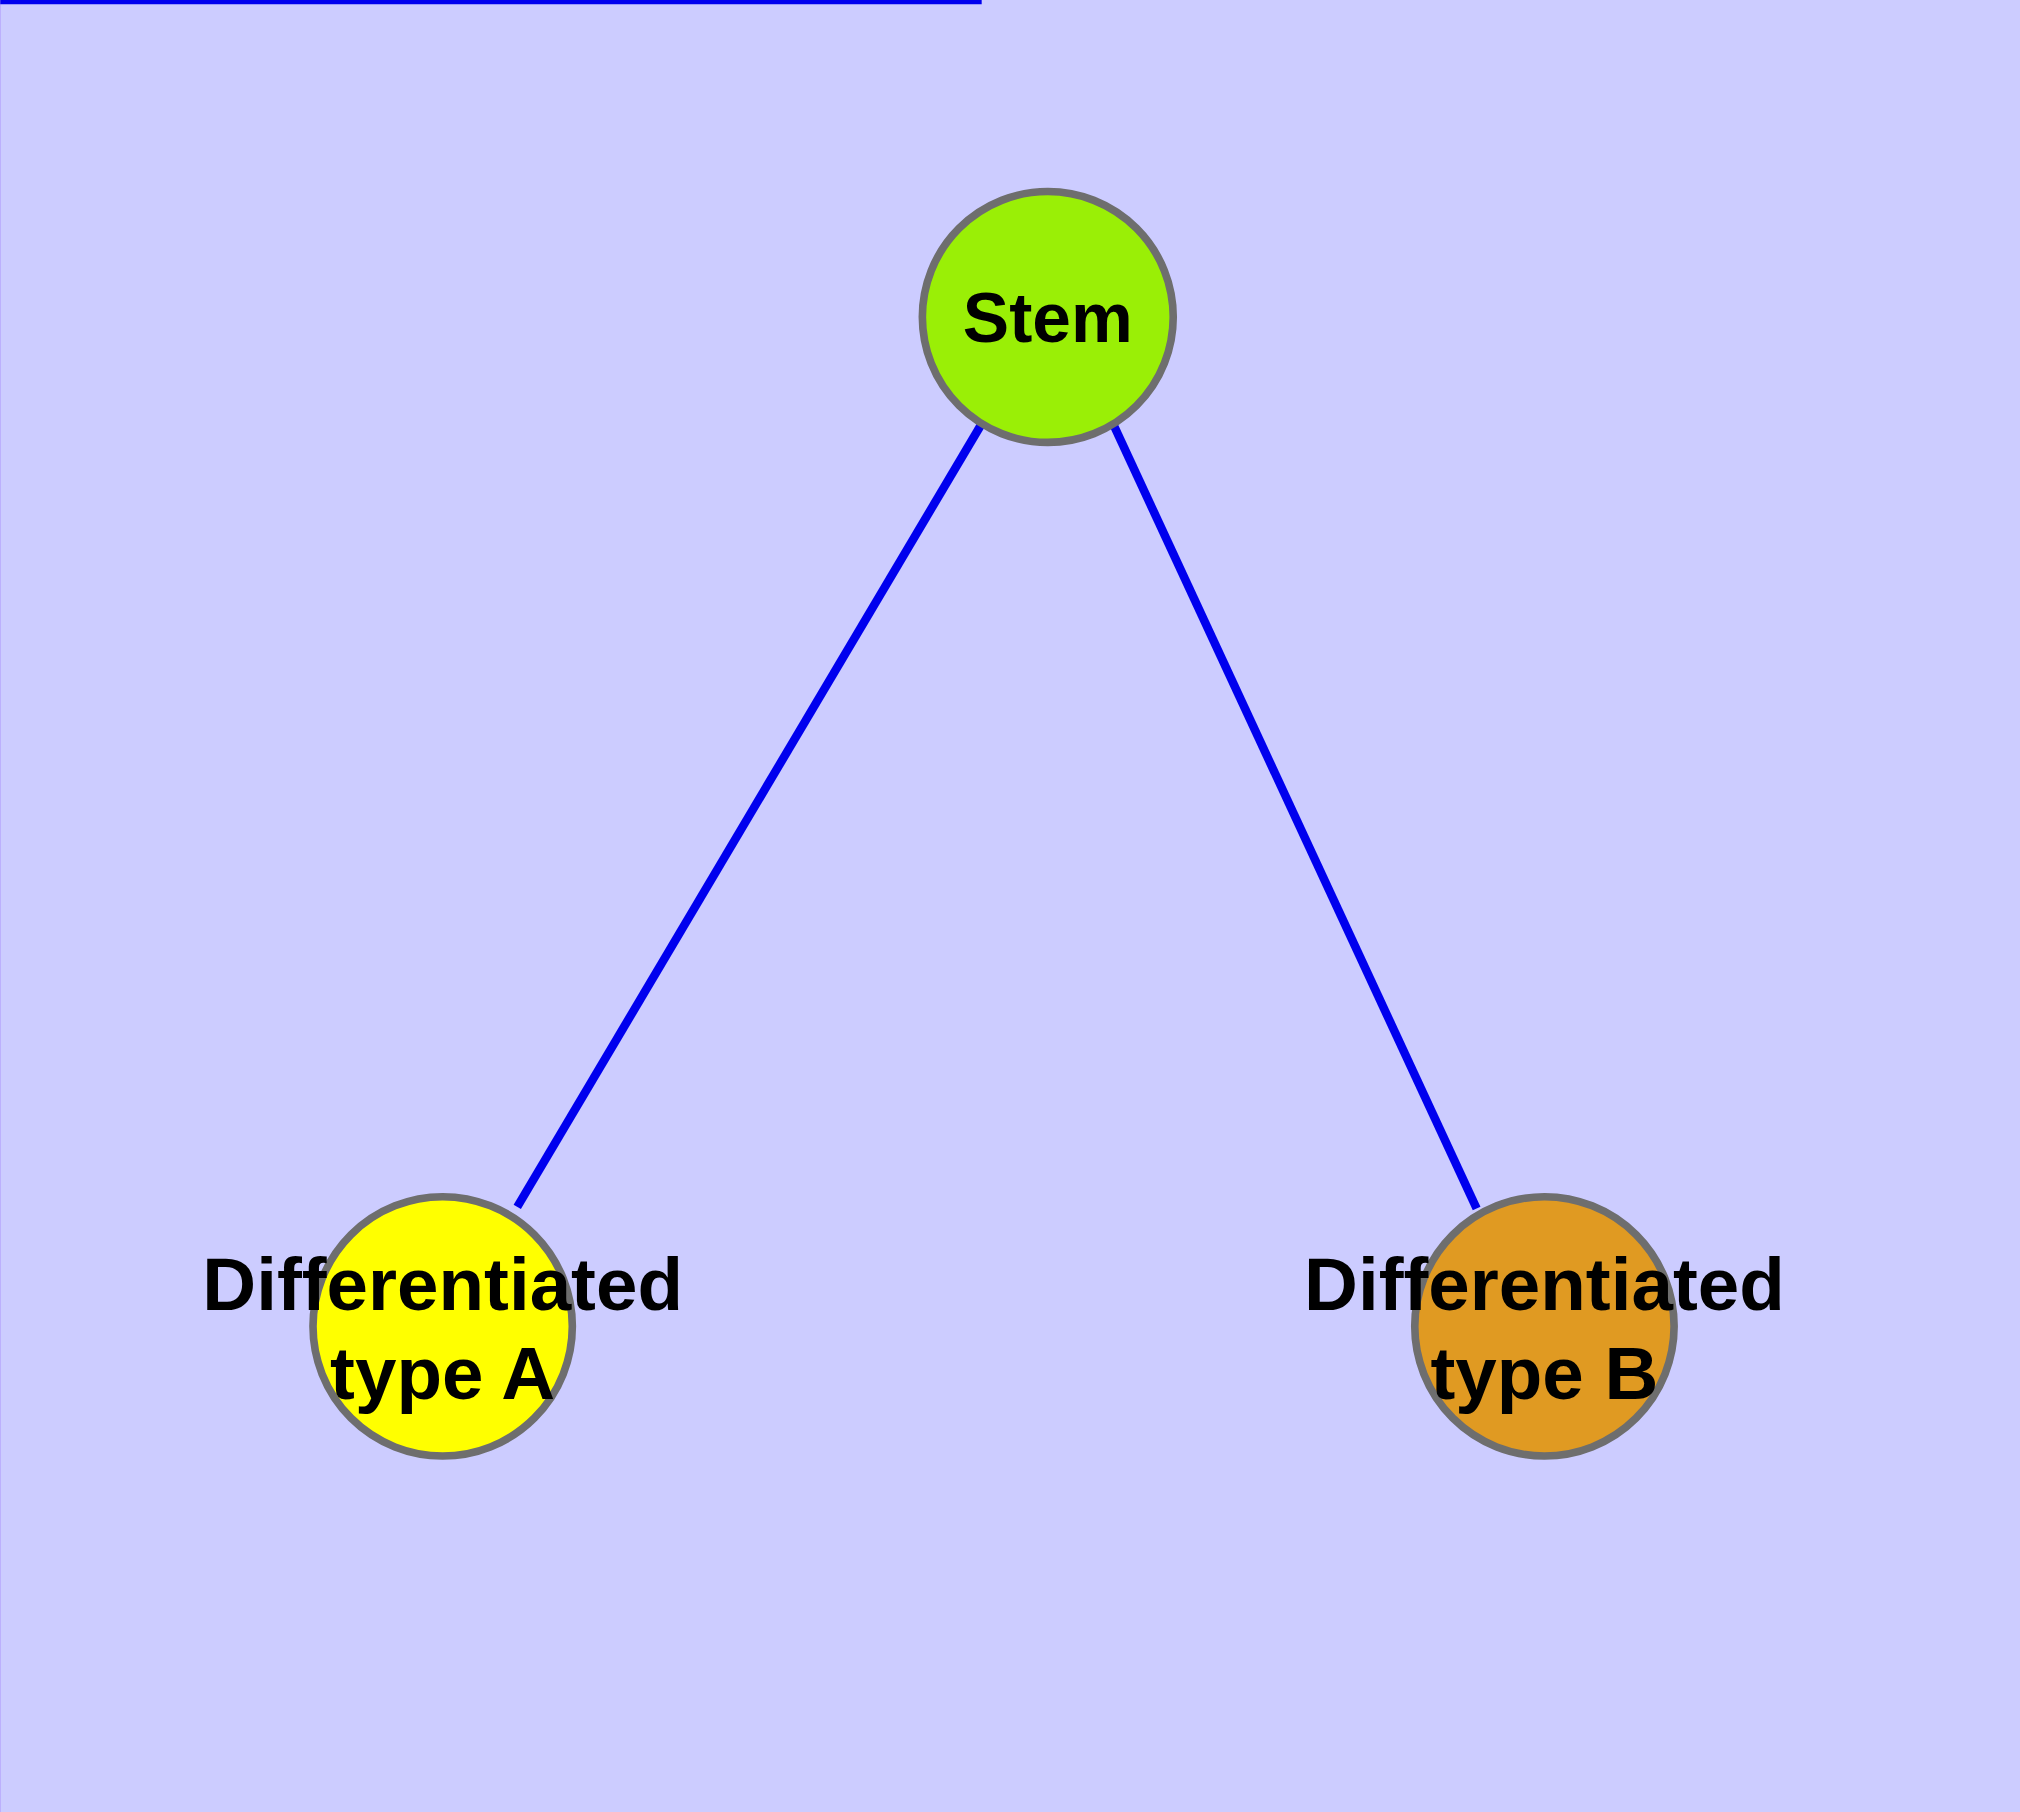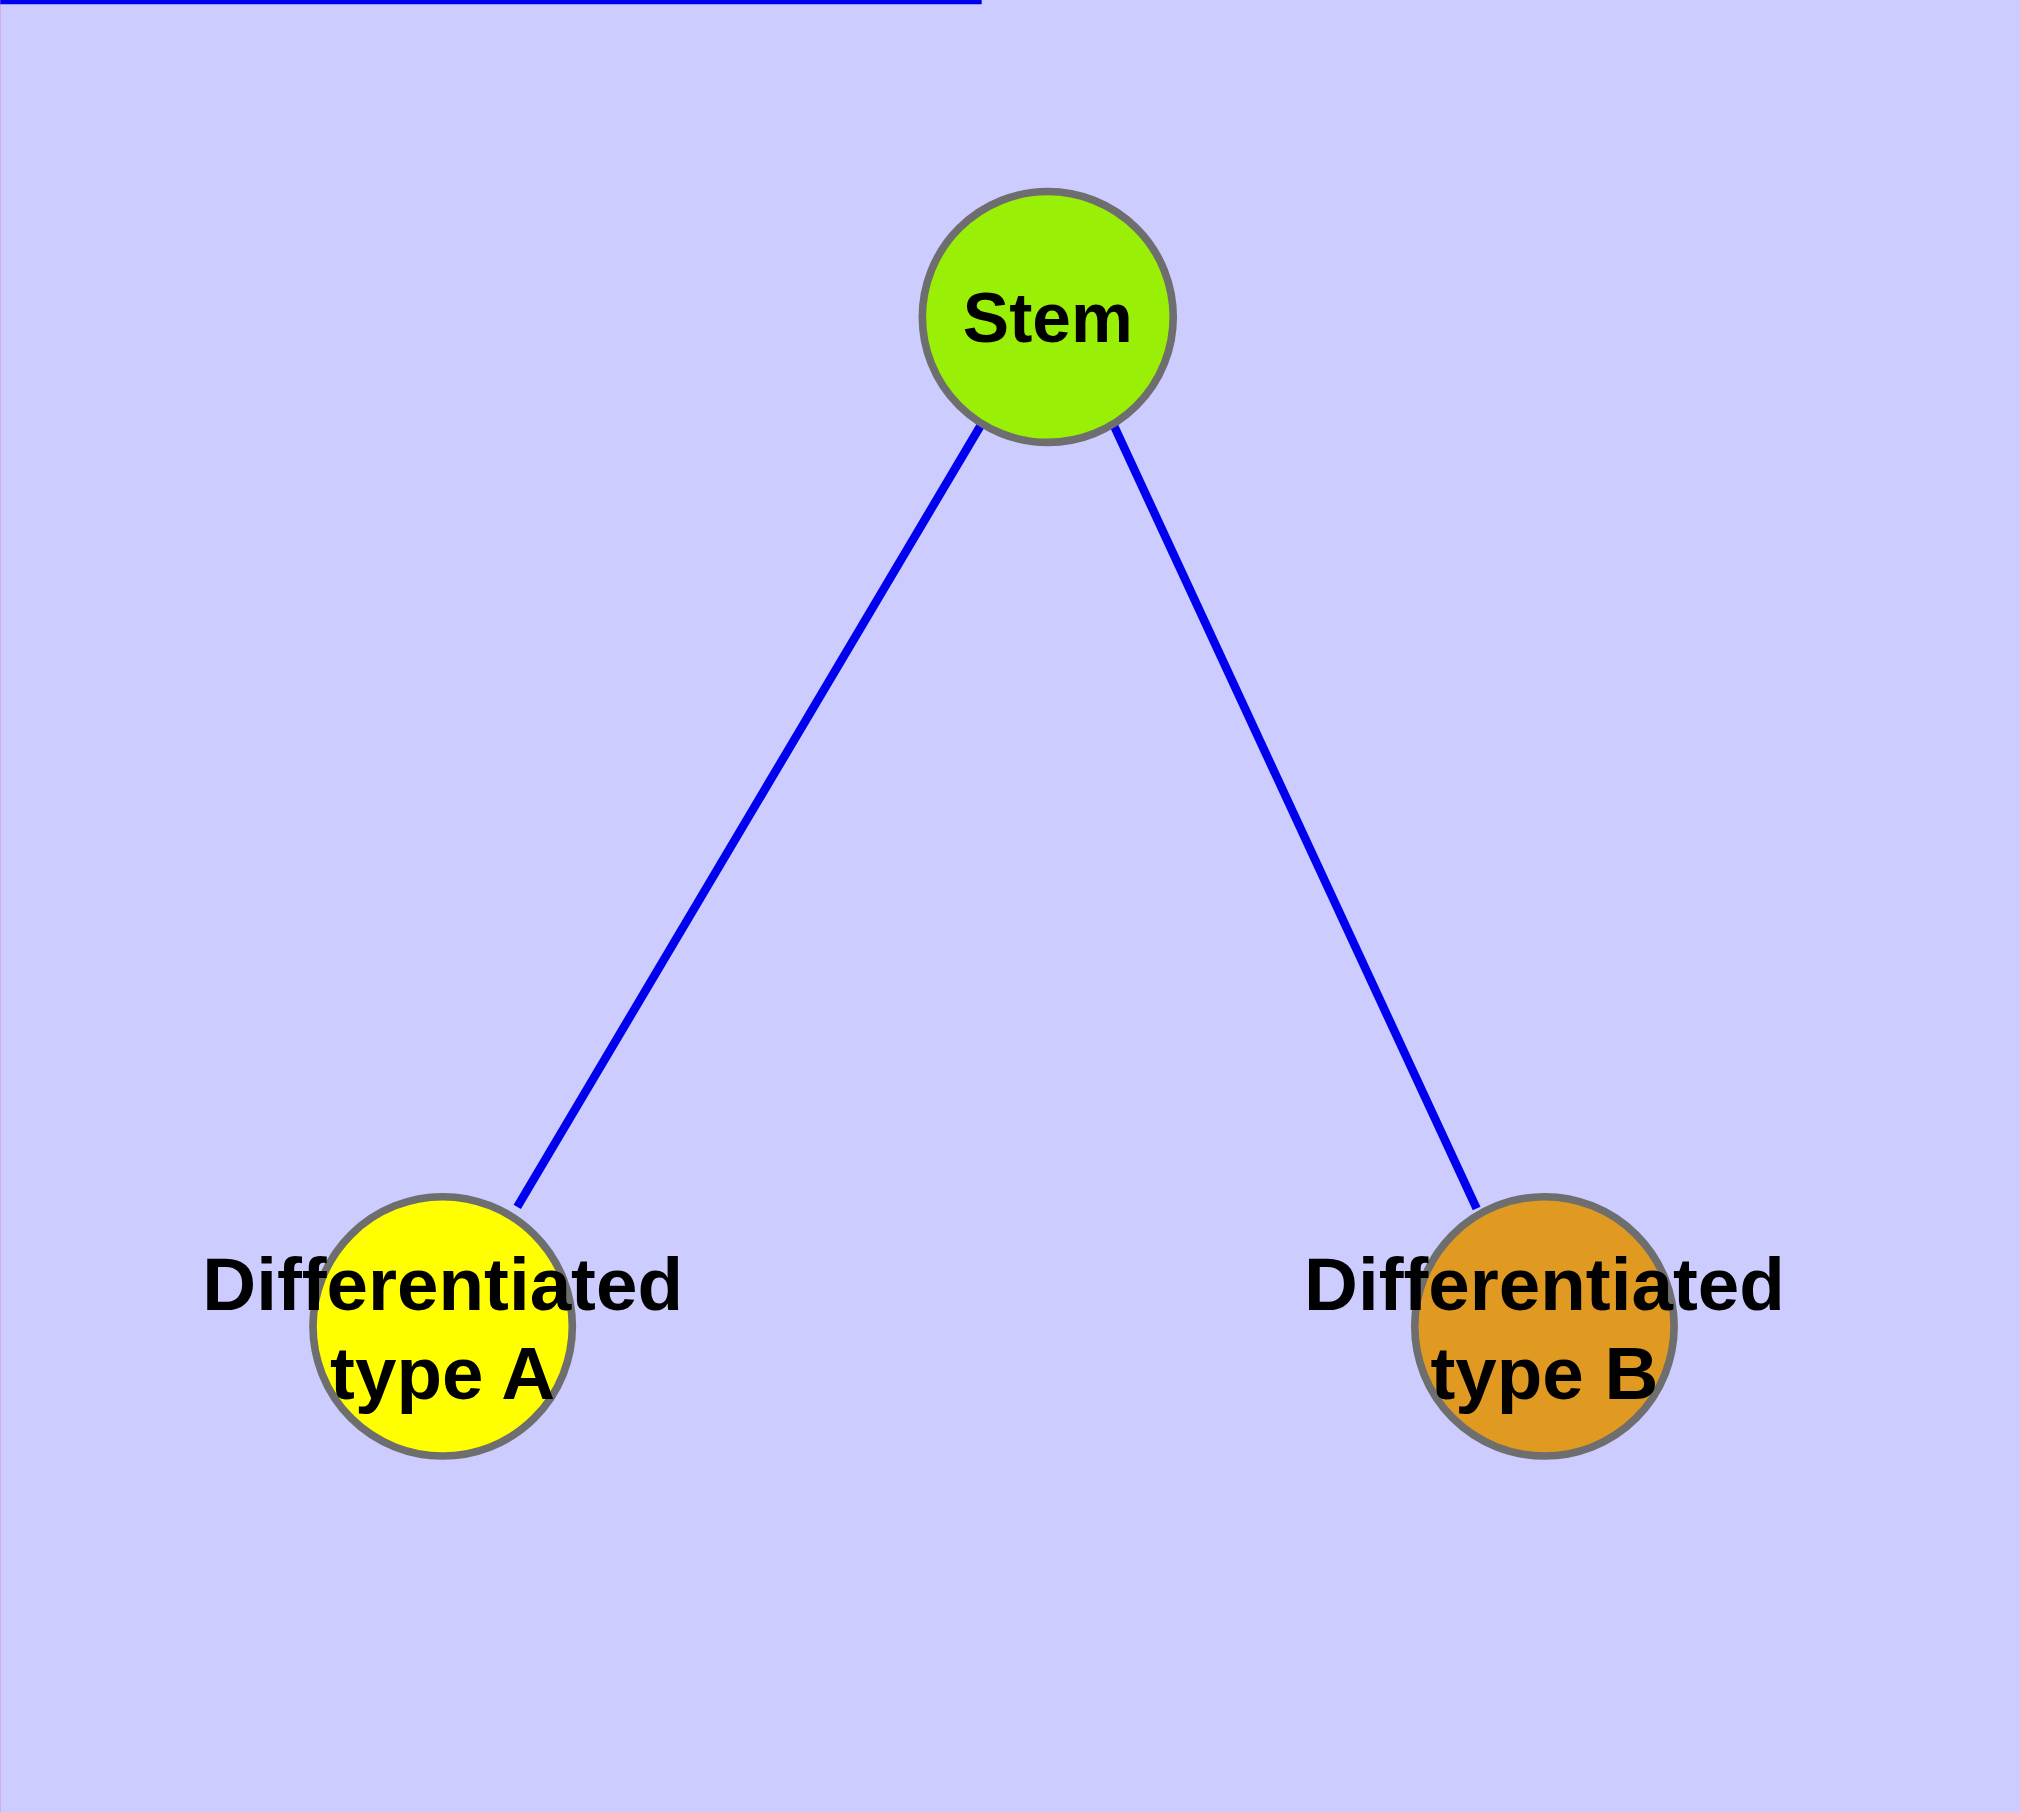--- a/index.html
+++ b/index.html
@@ -7,21 +7,21 @@
     padding: 0;
     background: #ccccff;
   }
   body {
     font-family: "Liberation Sans", sans-serif;
   }
   #stage {
     position: relative;
     width: 2021px;
     height: 1812px;
-    background: #ec4899;
+    background: #8b5cf6;
     overflow: hidden;
   }
   #graph-svg {
     position: absolute;
     left: 0;
     top: 0;
     width: 2021px;
     height: 1812px;
     display: block;
   }

